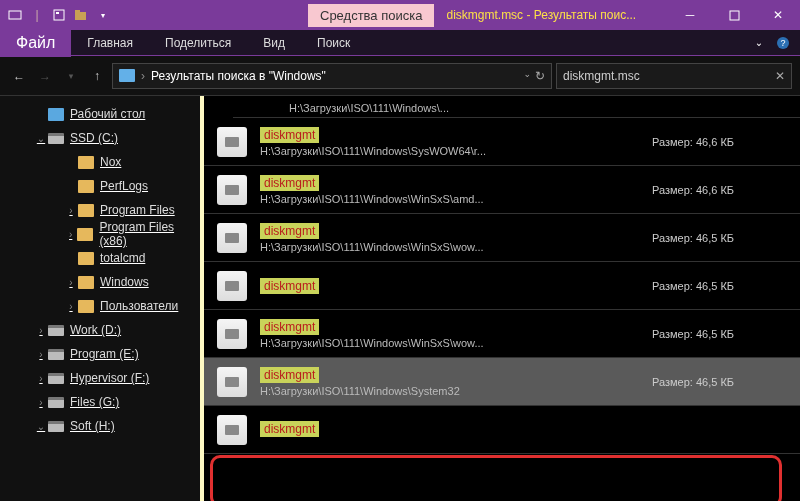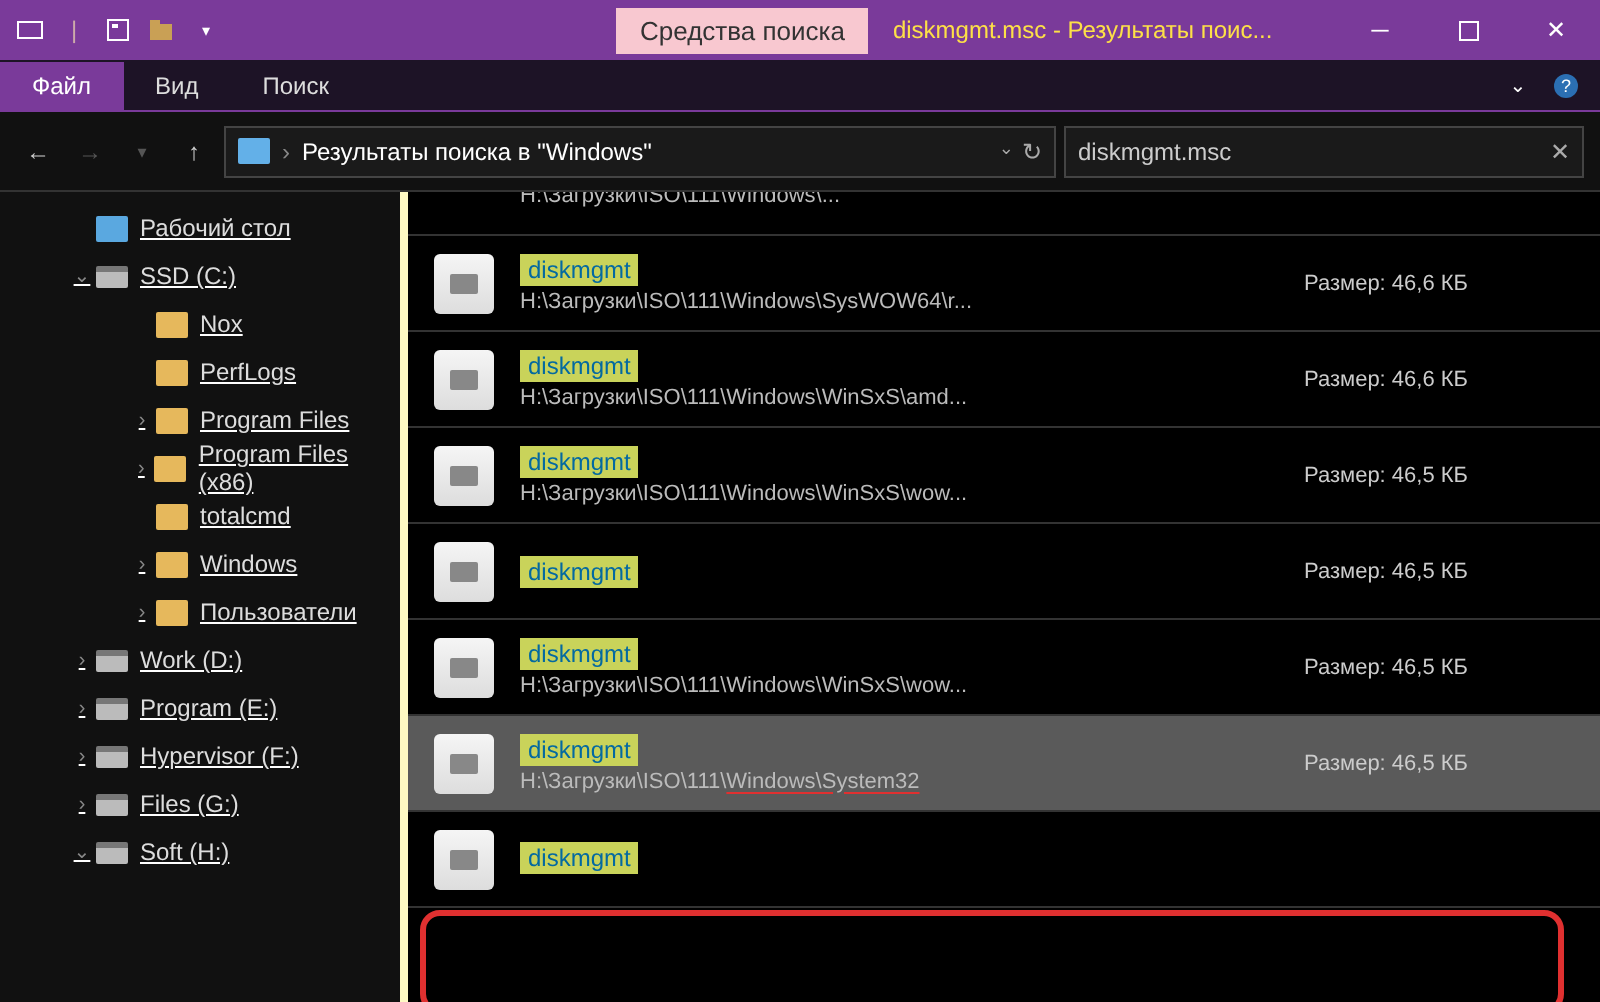--- a/index.html
+++ b/index.html
@@ -7,56 +7,56 @@
 
 .titlebar { height: 30px; background: #7a3a9a; display: flex; align-items: center; }
 .titlebar .qat { display: flex; gap: 8px; padding: 0 8px; align-items: center; }
 .titlebar .qat .i { width: 14px; height: 14px; display:flex; align-items:center; justify-content:center; color:#fff; }
 .titlebar .contextual { background: #f8c8d0; color: #333; padding: 4px 12px; font-size: 13px; margin-left: 190px; }
 .titlebar .title { color: #fde047; padding-left: 12px; font-size: 12px; flex: 1; }
 .titlebar .controls { display: flex; }
 .titlebar .controls div { width: 44px; height: 30px; display: flex; align-items: center; justify-content: center; color: #fff; cursor: pointer; }
 
 .menubar { height: 26px; background: #1d1326; display: flex; align-items: center; border-bottom: 1px solid #7a3a9a; }
-.menubar .filemenu { background: #7a3a9a; color: #fff; padding: 5px 16px; font-size: 12px; }
+.menubar .filemenu { background: #7a3a9a; color: #fff; padding: 5px 16px; font-size: 16px; }
 .menubar .m { padding: 5px 16px; color: #ddd; font-size: 12px; cursor: pointer; }
 .menubar .ribbonctrl { margin-left: auto; display: flex; gap: 6px; padding-right: 8px; align-items:center;}
 .menubar .ribbonctrl .c { width:18px; height:18px; display:flex; align-items:center; justify-content:center; color:#fff;}
 
 .navbar { height: 40px; background: #111; display: flex; align-items: center; padding: 0 8px; gap: 4px; border-bottom: 1px solid #333; }
 .navbar .navbtn { width: 22px; height: 22px; display: flex; align-items: center; justify-content: center; color: #ccc; cursor: pointer; }
 .navbar .navbtn.dim { color: #555; }
 .navbar .addr { flex: 1; background: #1a1a1a; border: 1px solid #444; height: 26px; display: flex; align-items: center; padding: 0 6px; gap: 6px; }
 .navbar .addr .foldericon { width:16px; height:13px; background:#63b0e8; border-radius:1px;}
 .navbar .addr .chev { color:#888; }
 .navbar .addr .refresh { margin-left:auto; display:flex; gap:4px; color:#aaa; }
-.navbar .search { width: 260px; background: #1a1a1a; border: 1px solid #444; height: 26px; display: flex; align-items: center; padding: 0 6px; color:#ccc; }
+.navbar .search { width: 236px; background: #1a1a1a; border: 1px solid #444; height: 26px; display: flex; align-items: center; padding: 0 6px; color:#ccc; }
 .navbar .search .x { margin-left:auto; color:#aaa; }
 
 .body { display: flex; height: calc(501px - 30px - 26px - 40px); }
 .tree { width: 204px; background: #111; overflow: hidden; padding-top: 6px; border-right:4px solid #fef9c3;text-decoration:underline;}
 .tree .node { display: flex; align-items: center; height: 24px; color: #ddd; font-size: 12px; cursor: pointer; }
 .tree .exp { width: 14px; text-align: center; color: #888; font-size: 10px; }
 .tree .ic { width: 16px; height: 13px; margin-right: 6px; border-radius:1px; flex-shrink:0;}
 .tree .ic.folder { background: #e6b85c; }
 .tree .ic.desktop { background: #5aa8e0; }
 .tree .ic.drive { background: #bbb; border-top: 3px solid #777; height:11px;}
 .tree .d1 { padding-left: 34px; }
 .tree .d2 { padding-left: 64px; }
 
 .results { flex: 1; background: #000; overflow: hidden; position: relative; }
 .row { display: flex; align-items: center; padding: 3px 8px 3px 10px; border-bottom: 1px solid #333; height: 48px; }
-.row.truncated { height: 22px; align-items:flex-end; padding-bottom:13px;}
+.row.truncated { height: 22px; align-items:flex-end; padding-bottom:3px;margin-left:29px;}
 .row.truncated .iconwrap { height:16px; align-self:flex-end;}
 .row.sel { background: #5a5a5a; }
 .row .iconwrap { width: 36px; height: 36px; margin-right: 10px; display:flex; align-items:center; justify-content:center; flex-shrink:0;}
 .row .iconwrap .fi { width: 30px; height: 30px; background: linear-gradient(#f5f5f5,#ddd); border-radius: 3px; position:relative; display:flex; align-items:center; justify-content:center;}
 .row .iconwrap .fi:before { content:""; width:14px; height:10px; background:#888; border-radius:1px; position:absolute;}
 .row .info { flex: 1; min-width: 0; }
-.row .name { background: #c9d35a; color: #0369a1; padding: 1px 4px; display: inline-block; font-size: 12px; }
+.row .name { background: #c9d35a; color: #b91c1c; padding: 1px 4px; display: inline-block; font-size: 12px; }
 .row .path { color: #bbb; font-size: 11px; margin-top: 2px; white-space: nowrap; overflow: hidden; text-overflow: ellipsis; }
 .row .meta { width: 140px; color: #ccc; font-size: 11px; text-align: left; flex-shrink:0;}
 .row .underline { text-decoration: underline; text-decoration-color: #e03030; text-decoration-thickness: 2px; text-underline-offset: 2px;}
 
 .annot { position: absolute; border: 3px solid #e03030; border-radius: 10px; pointer-events: none; }
 </style>
 </head>
 <body>
 
 <div class="titlebar">
@@ -89,20 +89,22 @@
         <svg width="11" height="11" viewBox="0 0 11 11">
           <rect x="1" y="1" width="9" height="9" fill="none" stroke="#fff"></rect>
         </svg>
       </div>
     <div>✕</div>
   </div>
 </div>
 
 <div class="menubar">
   <div class="filemenu">Файл</div>
+  <div class="m">Главная</div>
+  <div class="m">Поделиться</div>
   <div class="m">Вид</div>
   <div class="m">Поиск</div>
   <div class="ribbonctrl">
     <div class="c" style="font-size:10px">⌄</div>
     <div class="c">
         <svg width="14" height="14" viewBox="0 0 14 14">
           <circle cx="7" cy="7" r="6" fill="#2b6fb3"></circle>
           <text x="7" y="10" font-size="9" text-anchor="middle" fill="#fff">?</text>
         </svg>
       </div>

